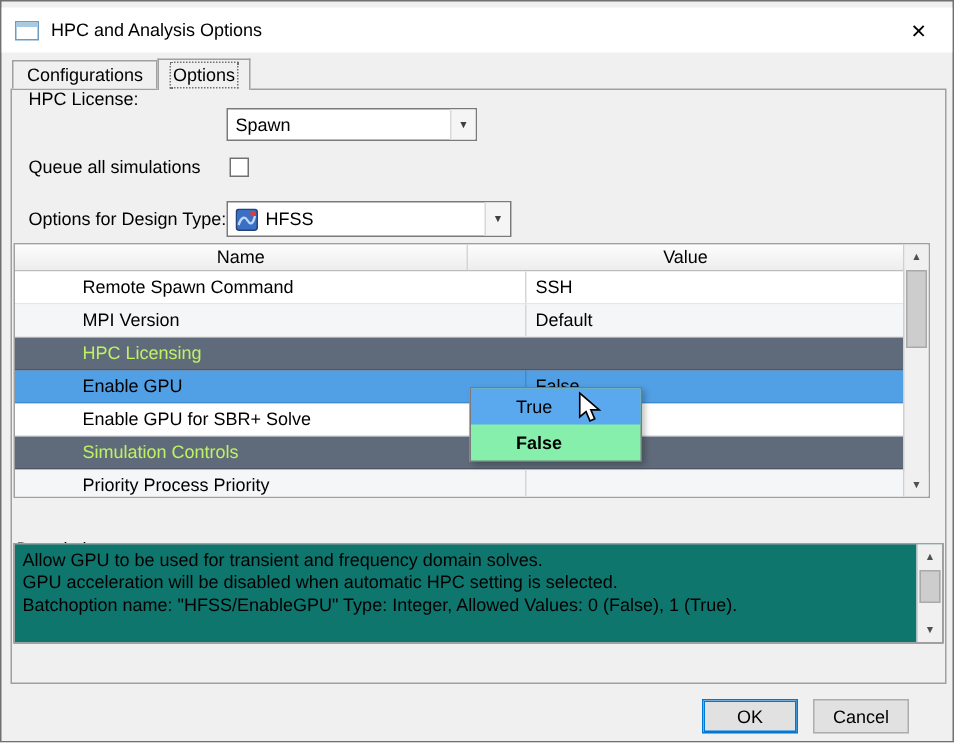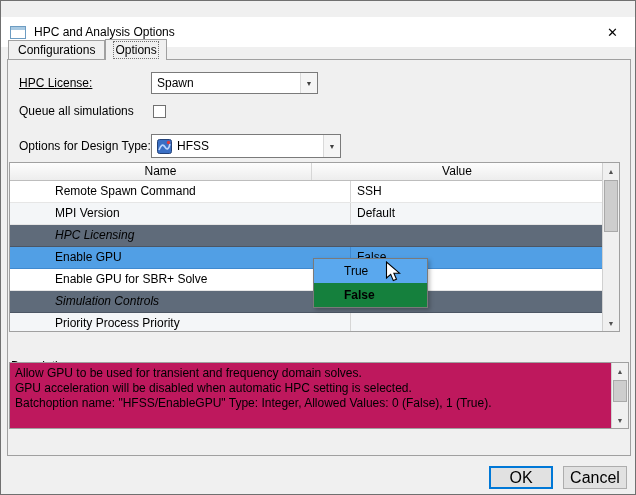--- a/index.html
+++ b/index.html
@@ -1,20 +1,20 @@
 <!DOCTYPE html>
 <html style="--color-selection: #519fe5; --color-section: #5f6b7a; --color-popup_highlight: #5aa8ee; --color-default_button_border: #0078d7;"><head>
 <meta charset="utf-8">
 <style>
   * { margin:0; padding:0; box-sizing:border-box; }
   body { font-family:"Liberation Sans", sans-serif; font-size:12px; color:#000; background:#fff; }
   .dialog { position:relative; width:636px; height:495px; background:#f0f0f0; border:1px solid #707070; overflow:hidden; }
 
   
-  .titlebar { position:absolute; left:0; top:16px; width:100%; height:30px; background:#fff; display:flex; align-items:center; }
+  .titlebar { position:absolute; left:0; top:4px; width:100%; height:30px; background:#fff; display:flex; align-items:center; }
   .app-icon { width:16px; height:13px; margin-left:9px; border:1px solid #6d9cc2; background:#fff; position:relative; flex:none; }
   .app-icon::before { content:""; position:absolute; left:0; top:0; right:0; height:3px; background:#a8c9e2; }
   .title-text { margin-left:8px; font-size:12px; }
   .close-btn { margin-left:auto; width:45px; height:30px; display:flex; align-items:center; justify-content:center; font-size:13px; cursor:default; }
 
   
   .tabstrip { position:absolute; left:7px; top:38px; height:21px; display:flex; align-items:flex-end; z-index:3; }
   .tab { height:19px; line-height:18px; padding:0 9px; border:1px solid #a0a0a0; border-bottom:none; background:#f0f0f0; margin-bottom:1px; }
   .tab.active { height:21px; line-height:20px; margin-bottom:0; position:relative; z-index:4; }
   .tab.active .tab-label { outline:1px dotted #707070; outline-offset:1px; }
@@ -35,44 +35,44 @@
   .grid { left:8px; top:161px; width:611px; height:170px; background:#fff; border:1px solid #a0a0a0; overflow:hidden; }
   .grid-inner { position:absolute; left:0; top:0; right:17px; bottom:0; }
   .grid-header { display:flex; height:18px; background:linear-gradient(#fdfdfd,#ededed); border-bottom:1px solid #bdbdbd; }
   .grid-header .hcell { line-height:17px; text-align:center; }
   .hcell.name, .cell.name { width:302px; border-right:1px solid #d6d6d6; }
   .hcell.value, .cell.value { flex:1; }
   .grid-row { display:flex; height:22px; border-bottom:1px solid #e6e6e6; background:#fff;padding-left:39px; }
   .grid-row .cell { line-height:21px; padding-left:6px; overflow:hidden; white-space:nowrap; }
   .grid-row.alt { background:#f4f6f8; }
   .grid-row.section { background:var(--color-section,#5f6b7a); border-bottom:1px solid #4c5664; }
-  .grid-row.section .cell { color:#000000;font-style:italic; }
+  .grid-row.section .cell { color:#bef264; }
   .grid-row.section .cell.name { border-right-color:transparent; }
   .grid-row.selected { background:var(--color-selection,#519fe5); border-bottom:1px solid #3f89cf; }
   .grid-row.selected .cell.name { border-right-color:#3f89cf; }
 
   
   .vscroll { position:absolute; top:0; right:0; width:17px; bottom:0; background:#f0f0f0; border-left:1px solid #d0d0d0; }
   .scroll-btn { height:16px; display:flex; align-items:center; justify-content:center; background:#f0f0f0; }
   .scroll-btn span { font-size:7px; color:#505050; }
   .scroll-btn.down { position:absolute; bottom:0; left:0; right:0; }
   .scroll-thumb { position:absolute; left:1px; right:1px; background:#cdcdcd; border:1px solid #a9a9a9; }
 
   
-  .popup { left:312px; top:257px; width:115px; background:#15803d; border:1px solid #7a7a7a; box-shadow:2px 2px 4px rgba(0,0,0,0.25); z-index:10; }
+  .popup { left:312px; top:257px; width:115px; background:#86efac; border:1px solid #7a7a7a; box-shadow:2px 2px 4px rgba(0,0,0,0.25); z-index:10; }
   .popup-item { height:24px; line-height:24px; padding-left:30px; }
   .popup-item.highlight { background:var(--color-popup_highlight,#5aa8ee); }
   .popup-item.current { font-weight:bold; }
 
   
-  .desc-box { left:8px; top:361px; width:620px; height:67px; background:#be185d; border:1px solid #a0a0a0; }
+  .desc-box { left:8px; top:361px; width:620px; height:67px; background:#0f766e; border:1px solid #a0a0a0; }
   .desc-text { position:absolute; left:5px; top:3px; right:20px; line-height:15px; }
 
   
-  .btn { position:absolute; top:465px; width:64px; height:23px; background:#e1e1e1; border:1px solid #adadad; display:flex; align-items:center; justify-content:center; font-size:16px; z-index:2;margin-left:21px; }
+  .btn { position:absolute; top:465px; width:64px; height:23px; background:#e1e1e1; border:1px solid #adadad; display:flex; align-items:center; justify-content:center; font-size:12px; z-index:2; }
   .btn.default { border-color:var(--color-default_button_border,#0078d7); box-shadow:inset 0 0 0 1px var(--color-default_button_border,#0078d7); }
 
   .cursor-svg { position:absolute; left:384px; top:260px; z-index:20; }
 </style>
 </head>
 <body>
 
 <div class="dialog">
 
   <div class="titlebar">
@@ -82,21 +82,21 @@
         <span>✕</span>
       </span>
   </div>
 
   <div class="tabstrip">
     <div class="tab"><span class="tab-label">Configurations</span></div>
     <div class="tab active"><span class="tab-label">Options</span></div>
   </div>
   <div class="tab-frame"></div>
 
-  <div class="abs flabel" style="left:18px; top:71px;text-decoration:underline;">HPC License:</div>
+  <div class="abs flabel" style="left:18px; top:54px;">HPC License:</div>
   <div class="abs combo" style="left:150px; top:71px; width:167px; height:22px;">
     <span>Spawn</span>
     <span class="combo-arrow">▼</span>
   </div>
 
   <div class="abs flabel" style="left:18px; top:99px;">Queue all simulations</div>
   <div class="abs checkbox" style="left:152px; top:104px;"></div>
 
   <div class="abs flabel" style="left:18px; top:134px;">Options for Design Type:</div>
   <div class="abs combo" style="left:150px; top:133px; width:190px; height:24px;">

